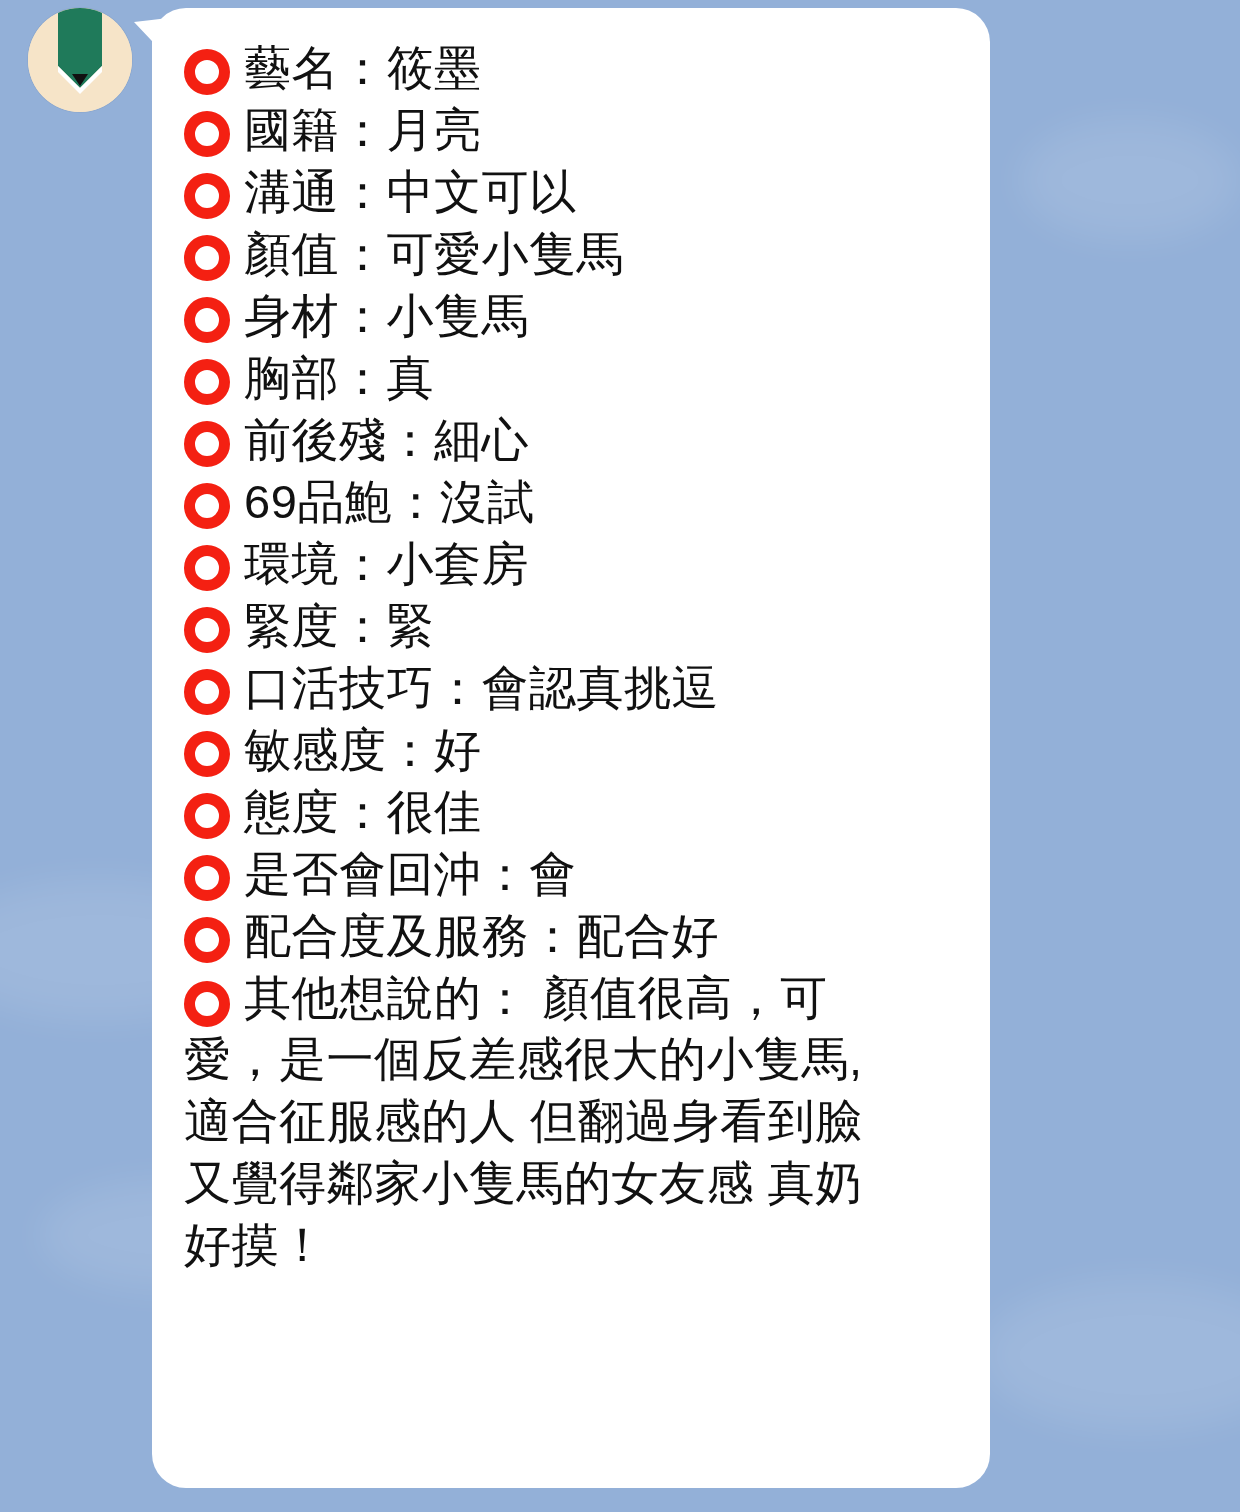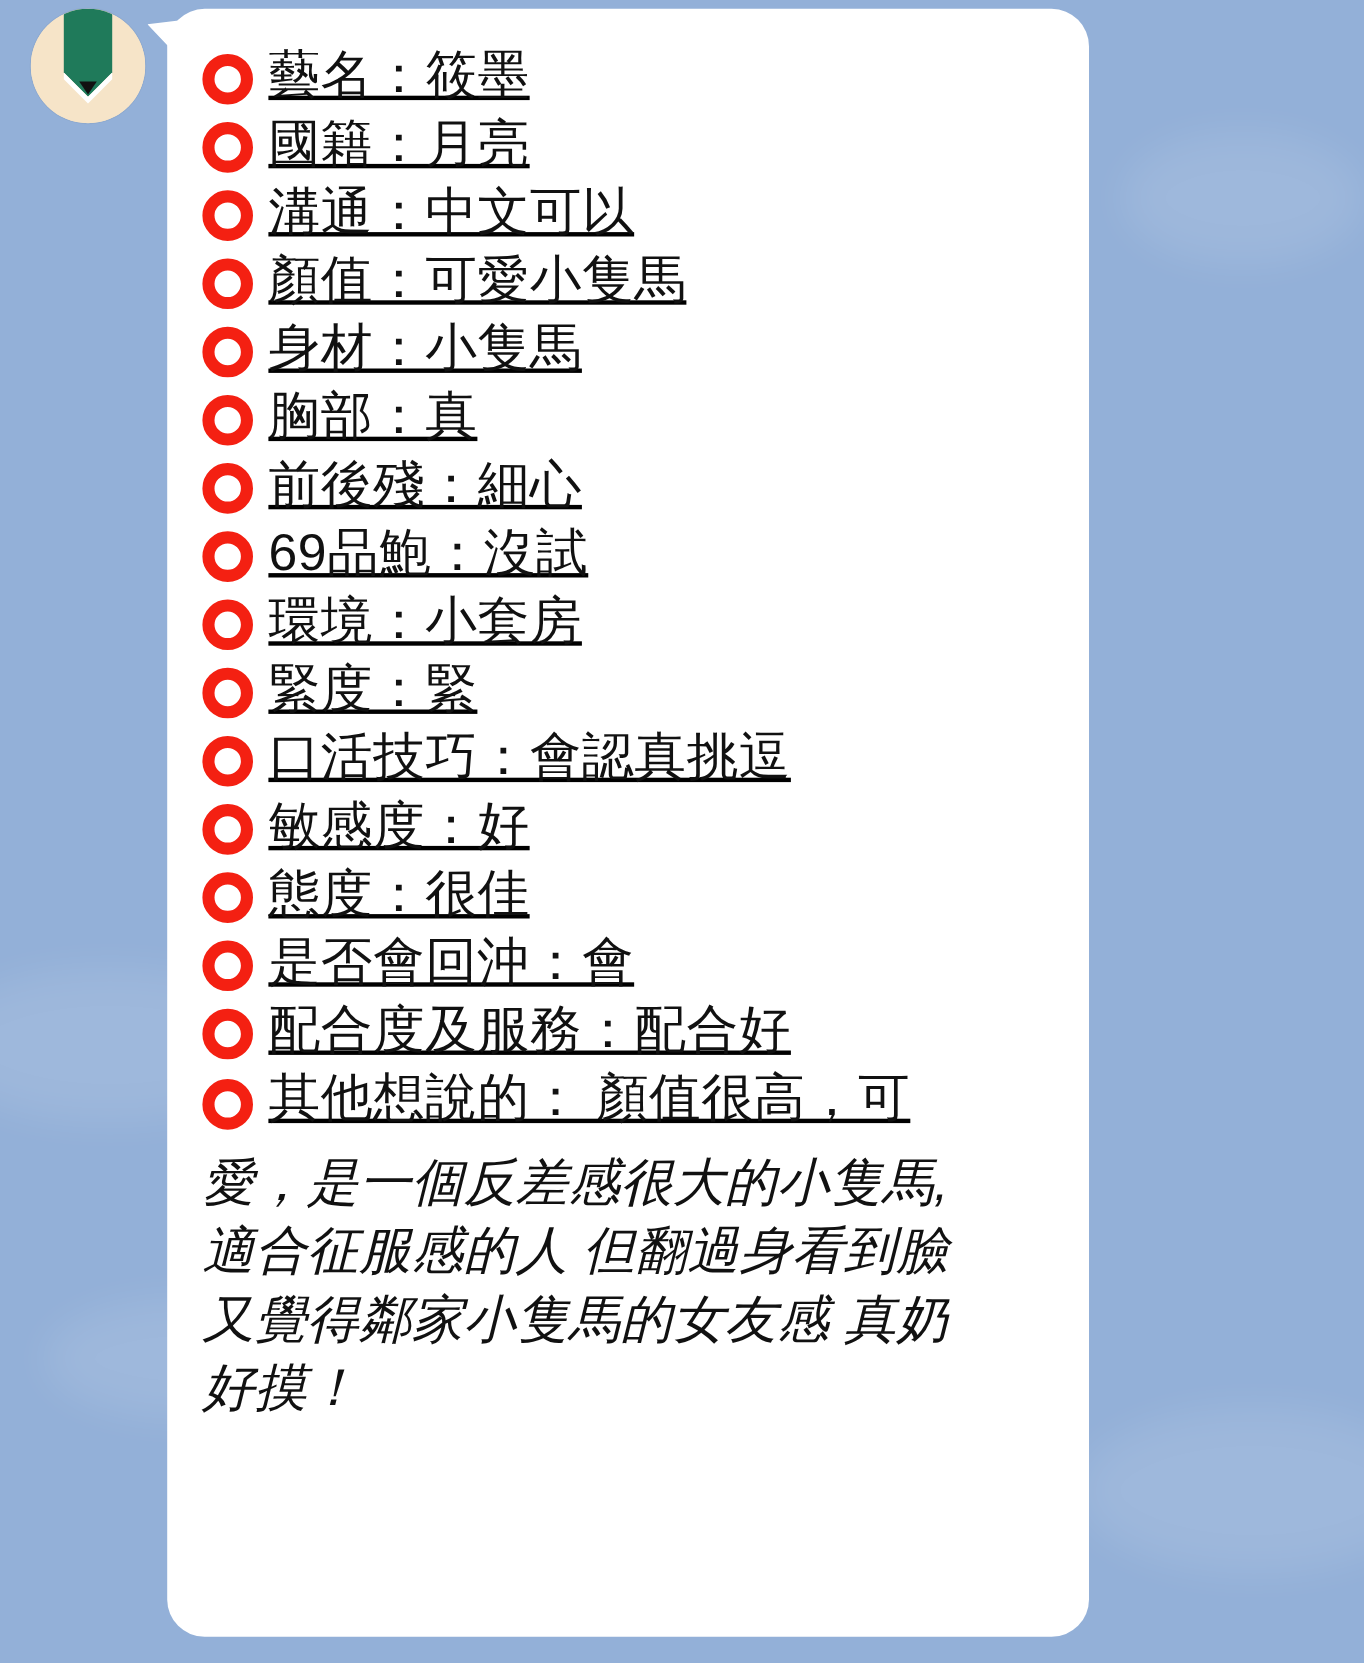--- a/index.html
+++ b/index.html
@@ -60,21 +60,20 @@
     width: 34px;
     height: 40px;
     overflow: hidden;
   }
   .bubble-tail svg { display: block; }
 
   .lines {
     list-style: none;
     margin: 0;
     padding: 0;
-    text-decoration: underline;
   }
   .line {
     display: flex;
     align-items: flex-start;
     margin-bottom: 2px;
     min-height: 60px;
   }
   .bullet {
     flex: 0 0 auto;
     width: 46px;
@@ -90,40 +89,39 @@
     flex: 1 1 auto;
     font-size: 47px;
     line-height: 60px;
     color: #111111;
     letter-spacing: 0.5px;
     white-space: pre-wrap;
     word-break: break-word;
   }
   .line.tail-line {
     display: block;
-    margin-bottom: 16px;
+    margin-bottom: 0;
   }
   .line.tail-line .bullet {
     float: left;
     margin-top: 13px;
   }
   .line.tail-line .line-text {
     display: block;
     overflow: visible;
   }
   .para-rest {
     font-size: 47px;
     line-height: 62px;
     color: #111111;
     letter-spacing: 0.5px;
     margin: 0;
     padding: 0;
     white-space: pre-wrap;
     word-break: break-word;
-    font-style: italic;
   }
 </style>
 </head>
 <body>
 
 <div class="bg-cloud c1"></div>
 <div class="bg-cloud c2"></div>
 <div class="bg-cloud c3"></div>
 <div class="bg-cloud c4"></div>
 

